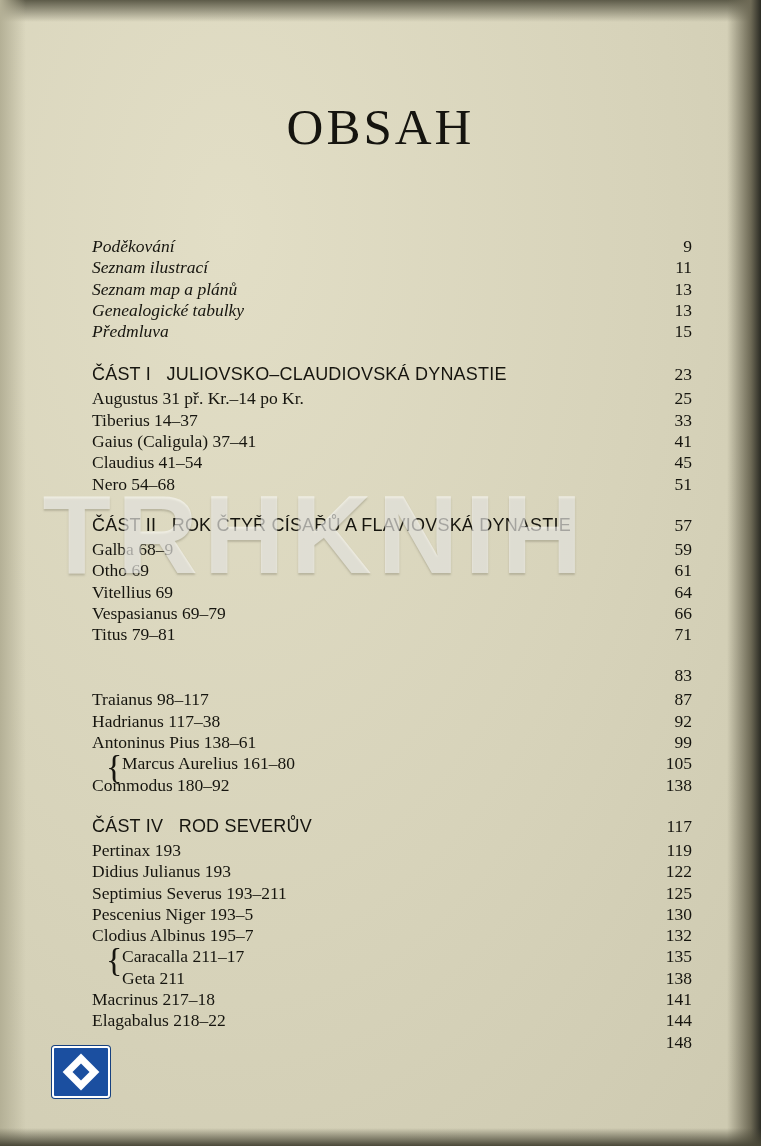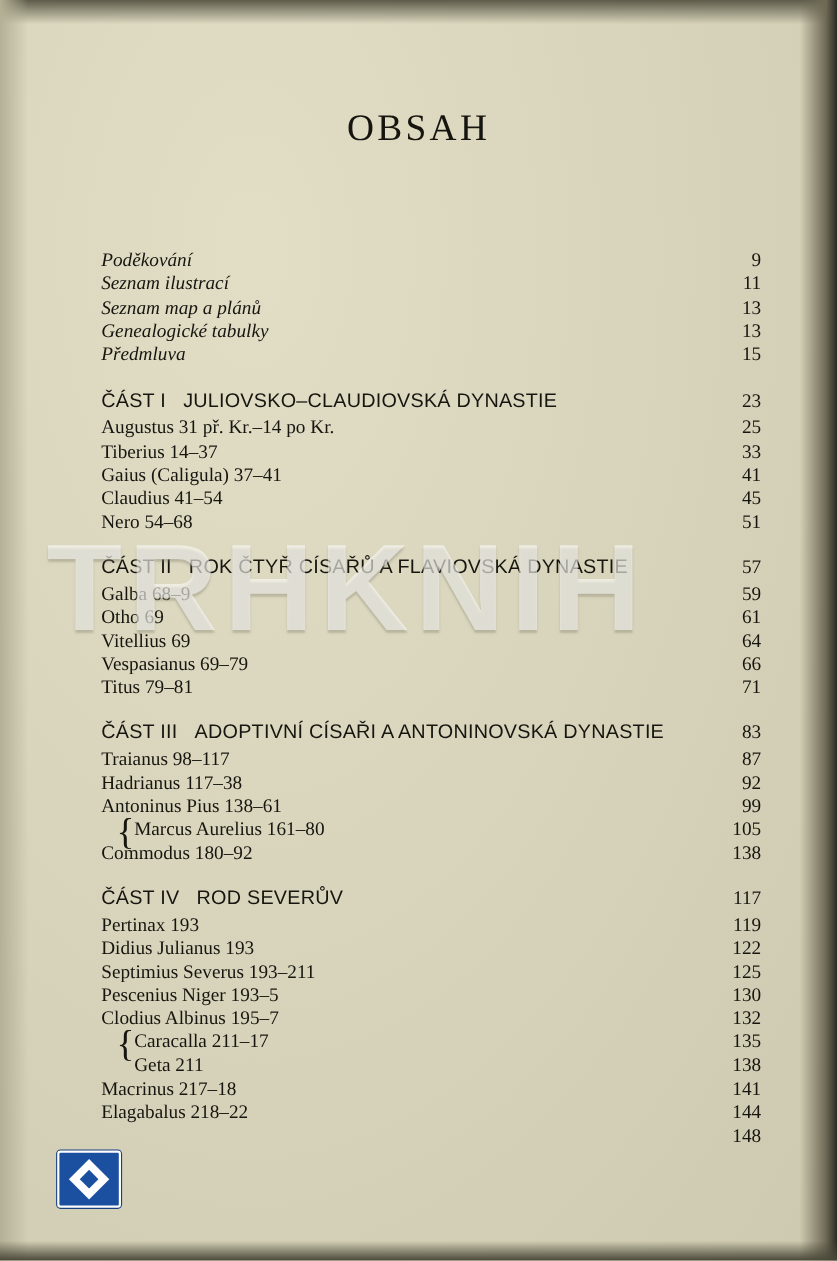--- a/index.html
+++ b/index.html
@@ -102,30 +102,30 @@
 
   h1.obsah {
     position: absolute;
     left: 0;
     top: 98px;
     width: 761px;
     text-align: center;
     margin: 0;
     font-family: "Liberation Serif", serif;
     font-weight: normal;
-    font-size: 34px;
+    font-size: 51px;
     letter-spacing: 3px;
     color: #15140f;
     font-variant: small-caps;
   }
 
   .toc {
     position: absolute;
     left: 92px;
-    top: 226px;
+    top: 236px;
     width: 600px;
   }
 
   .row {
     position: relative;
     height: 21.3px;
     font-size: 17.5px;
     color: #16150f;
     white-space: nowrap;
   }
@@ -235,21 +235,20 @@
         <div class="row">
           <span class="label">Vespasianus 69–79</span>
           <span class="page-num">66</span>
         </div>
         <div class="row">
           <span class="label">Titus 79–81</span>
           <span class="page-num">71</span>
         </div>
         <div style="height: 20px;"></div>
         <div class="row part">
-          <span class="label"><span>ČÁST III</span>&nbsp;&nbsp;&nbsp;<span>ADOPTIVNÍ CÍSAŘI A ANTONINOVSKÁ DYNASTIE</span></span>
           <span class="page-num">83</span>
         </div>
         <div class="row">
           <span class="label">Traianus 98–117</span>
           <span class="page-num">87</span>
         </div>
         <div class="row">
           <span class="label">Hadrianus 117–38</span>
           <span class="page-num">92</span>
         </div>

